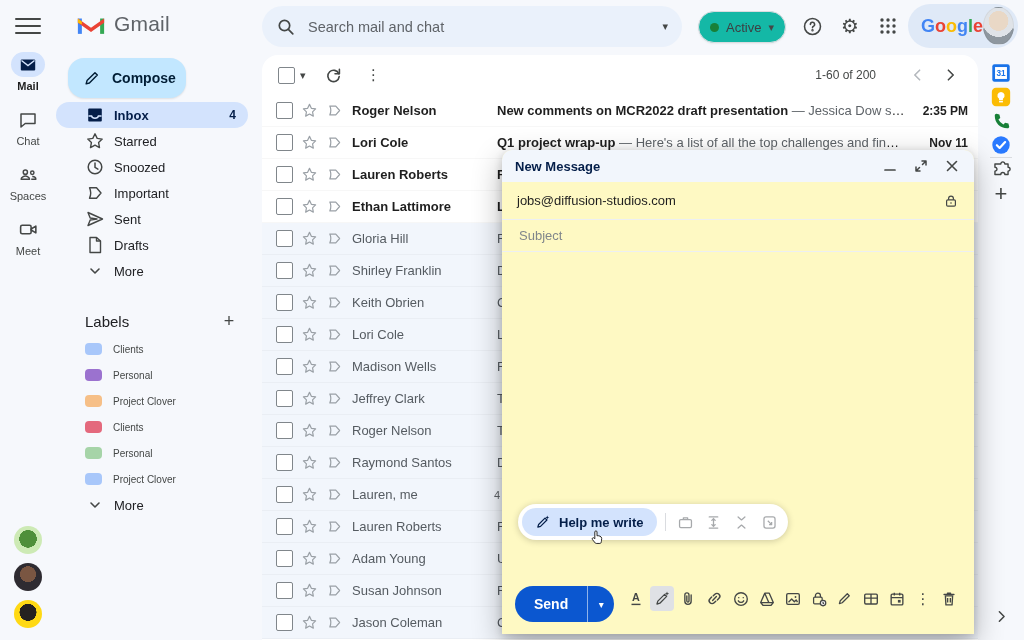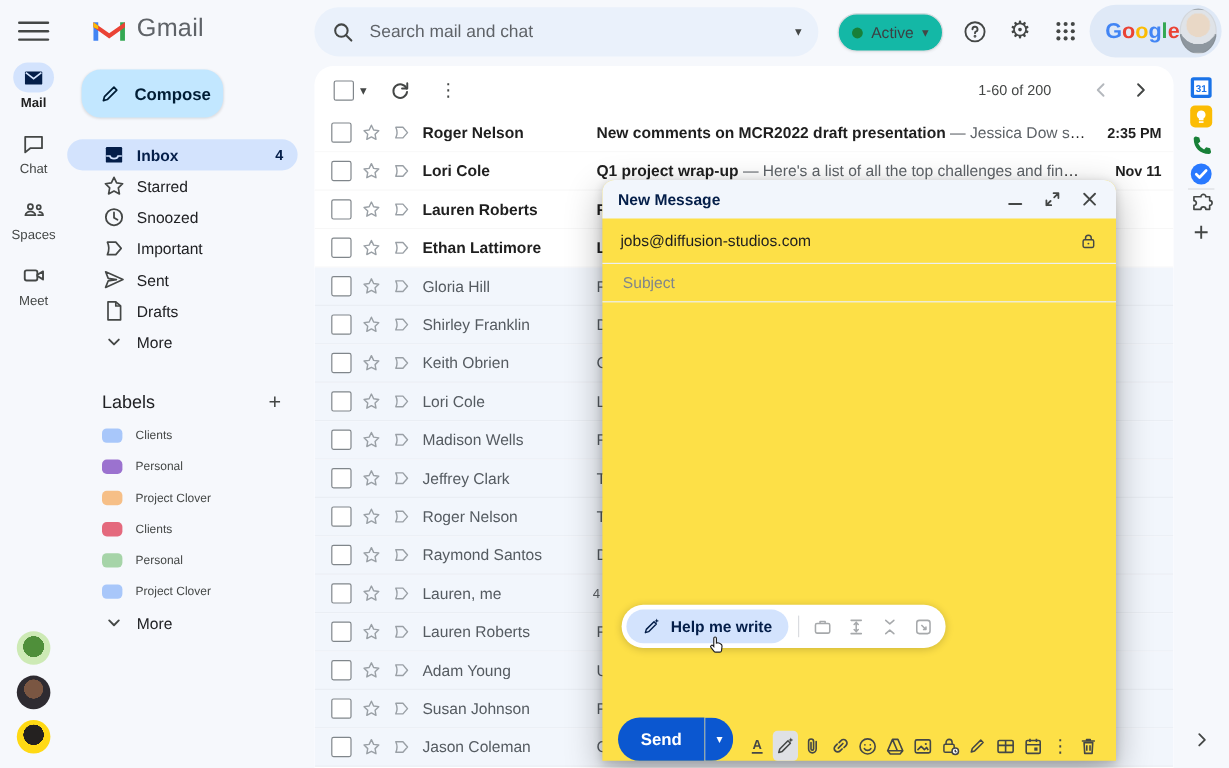--- a/index.html
+++ b/index.html
@@ -33,21 +33,21 @@
   .rail-item.selected .rlabel{color:#1f1f1f;font-weight:bold}
   .rail-avatars{position:absolute;left:0;bottom:12px;width:56px;display:flex;flex-direction:column;align-items:center;gap:9px}
   .ravatar{width:28px;height:28px;border-radius:50%;cursor:pointer}
   .ravatar.a1{background:radial-gradient(circle at 50% 46%,#4f8f3a 0 42%,#cdeab5 43%)}
   .ravatar.a2{background:radial-gradient(circle at 50% 40%,#7a5642 0 36%,#2e2b31 37%)}
   .ravatar.a3{background:radial-gradient(circle at 50% 44%,#242120 0 40%,#ffd914 41%)}
   
   .sidebar{position:absolute;left:56px;top:52px;width:206px;bottom:0}
   .compose-btn{margin:6px 0 0 12px;width:118px;height:40px;background:#c2e7ff;border-radius:16px;display:flex;align-items:center;gap:11px;padding:0 15px;box-sizing:border-box;cursor:pointer;box-shadow:0 1px 2px rgba(0,0,0,.1)}
   .compose-btn .clabel{font-size:14px;font-weight:bold;color:#001d35}
-  .snav{margin-top:18px;padding-right:14px}
+  .snav{margin-top:4px;padding-right:14px}
   .sitem{height:26px;display:flex;align-items:center;padding-left:29px;cursor:pointer;font-size:13px;color:#202124;border-radius:16px}
   .sitem .sicon{width:20px;height:20px;margin-right:9px;flex:none}
   .sitem .slabel{flex:1;white-space:nowrap}
   .sitem .scount{font-size:12px;margin-right:12px;color:#202124}
   .sitem.selected{background:#d3e3fd;font-weight:bold}
   .sitem.selected .slabel,.sitem.selected .scount{color:#041e49;font-weight:bold}
   .labels-head{margin:26px 14px 4px 29px;display:flex;align-items:center;justify-content:space-between}
   .labels-head .lh{font-size:15px;color:#202124}
   .plus-btn{width:22px;height:22px;display:flex;align-items:center;justify-content:center;color:#444746;font-size:18px;cursor:pointer;margin-right:8px}
   .litem{height:26px;display:flex;align-items:center;padding-left:29px;cursor:pointer;font-size:10px;color:#444746}
@@ -76,38 +76,38 @@
   .row.unread .subj{font-weight:bold;color:#1f1f1f}
   .row .snip{color:#5e6368;font-weight:normal}
   .row .time{width:62px;text-align:right;font-size:12px;color:#5e6368;flex:none}
   .row.unread .time{font-weight:bold;color:#1f1f1f}
   
   .rightrail{position:absolute;right:0;top:52px;width:46px;bottom:0;display:flex;flex-direction:column;align-items:center;padding-top:9px;box-sizing:border-box;}
   .rr-ic{width:24px;height:24px;cursor:pointer;display:flex;align-items:center;justify-content:center}
   .rr-div{width:22px;height:1px;background:#dadce0}
   .rr-bottom{position:absolute;bottom:12px;left:0;width:46px;display:flex;justify-content:center}
   
-  .compose{position:absolute;left:502px;top:150px;width:428px;height:484px;background:#fde047;border-radius:10px 10px 0 0;box-shadow:0 10px 30px rgba(0,0,0,.3),0 2px 8px rgba(0,0,0,.16);z-index:30;display:flex;flex-direction:column}
+  .compose{position:absolute;left:502px;top:150px;width:472px;height:484px;background:#fef9c3;border-radius:10px 10px 0 0;box-shadow:0 10px 30px rgba(0,0,0,.3),0 2px 8px rgba(0,0,0,.16);z-index:30;display:flex;flex-direction:column}
   .c-header{height:32px;background:#f2f6fc;border-radius:10px 10px 0 0;display:flex;align-items:center;padding:0 13px;flex:none}
   .c-title{font-size:13px;font-weight:bold;color:#041e49;flex:1}
   .c-hic{width:18px;height:18px;margin-left:13px;display:flex;align-items:center;justify-content:center;color:#444746;cursor:pointer}
   .c-row{display:flex;align-items:center;padding:0 15px;border-bottom:1px solid #eceff3;flex:none}
   .c-recipient{height:37px;font-size:13px;color:#1f1f1f}
   .c-recipient .addr{flex:1}
   .c-subject{height:31px}
   .c-subject input{border:0;outline:none;width:100%;font-size:13px;color:#1f1f1f;font-family:inherit;background:transparent}
   .c-subject input::placeholder{color:#80868b}
   .c-body{flex:1;position:relative}
   .hmw-bar{position:absolute;left:16px;bottom:46px;display:flex;align-items:center;background:#fff;border-radius:20px;box-shadow:0 1px 7px rgba(0,0,0,.2);padding:4px 6px 4px 4px;gap:4px}
   .hmw-pill{display:flex;align-items:center;gap:8px;background:#d3e3fd;border-radius:15px;height:28px;padding:0 13px;cursor:pointer}
   .hmw-pill .hlabel{font-size:13px;font-weight:bold;color:#041e49}
   .hmw-div{width:1px;height:18px;background:#dadce0;margin:0 4px}
   .hmw-ic{width:24px;height:24px;display:flex;align-items:center;justify-content:center;cursor:pointer;opacity:.55}
   .cursor{position:absolute;left:86px;top:276px;z-index:5;pointer-events:none}
-  .c-send-row{height:48px;display:flex;align-items:flex-end;padding:0 13px;flex:none}
+  .c-send-row{height:48px;display:flex;align-items:flex-start;padding:0 13px;flex:none}
   .send-main{height:36px;background:#0b57d0;color:#fff;border-radius:18px 0 0 18px;padding:0 19px;font-size:14px;font-weight:bold;display:flex;align-items:center;cursor:pointer}
   .send-caret{height:36px;width:27px;background:#0b57d0;border-radius:0 18px 18px 0;border-left:1px solid rgba(255,255,255,.55);display:flex;align-items:center;justify-content:center;color:#fff;cursor:pointer;font-size:10px}
   .ct-ic{width:25px;height:25px;display:flex;align-items:center;justify-content:center;cursor:pointer;margin-left:2px;border-radius:4px}
   .ct-ic.first{margin-left:10px}
   .ct-ic.active{background:#dfe1e5}
   .ct-spacer{flex:1}
 </style>
 </head>
 <body>
 

